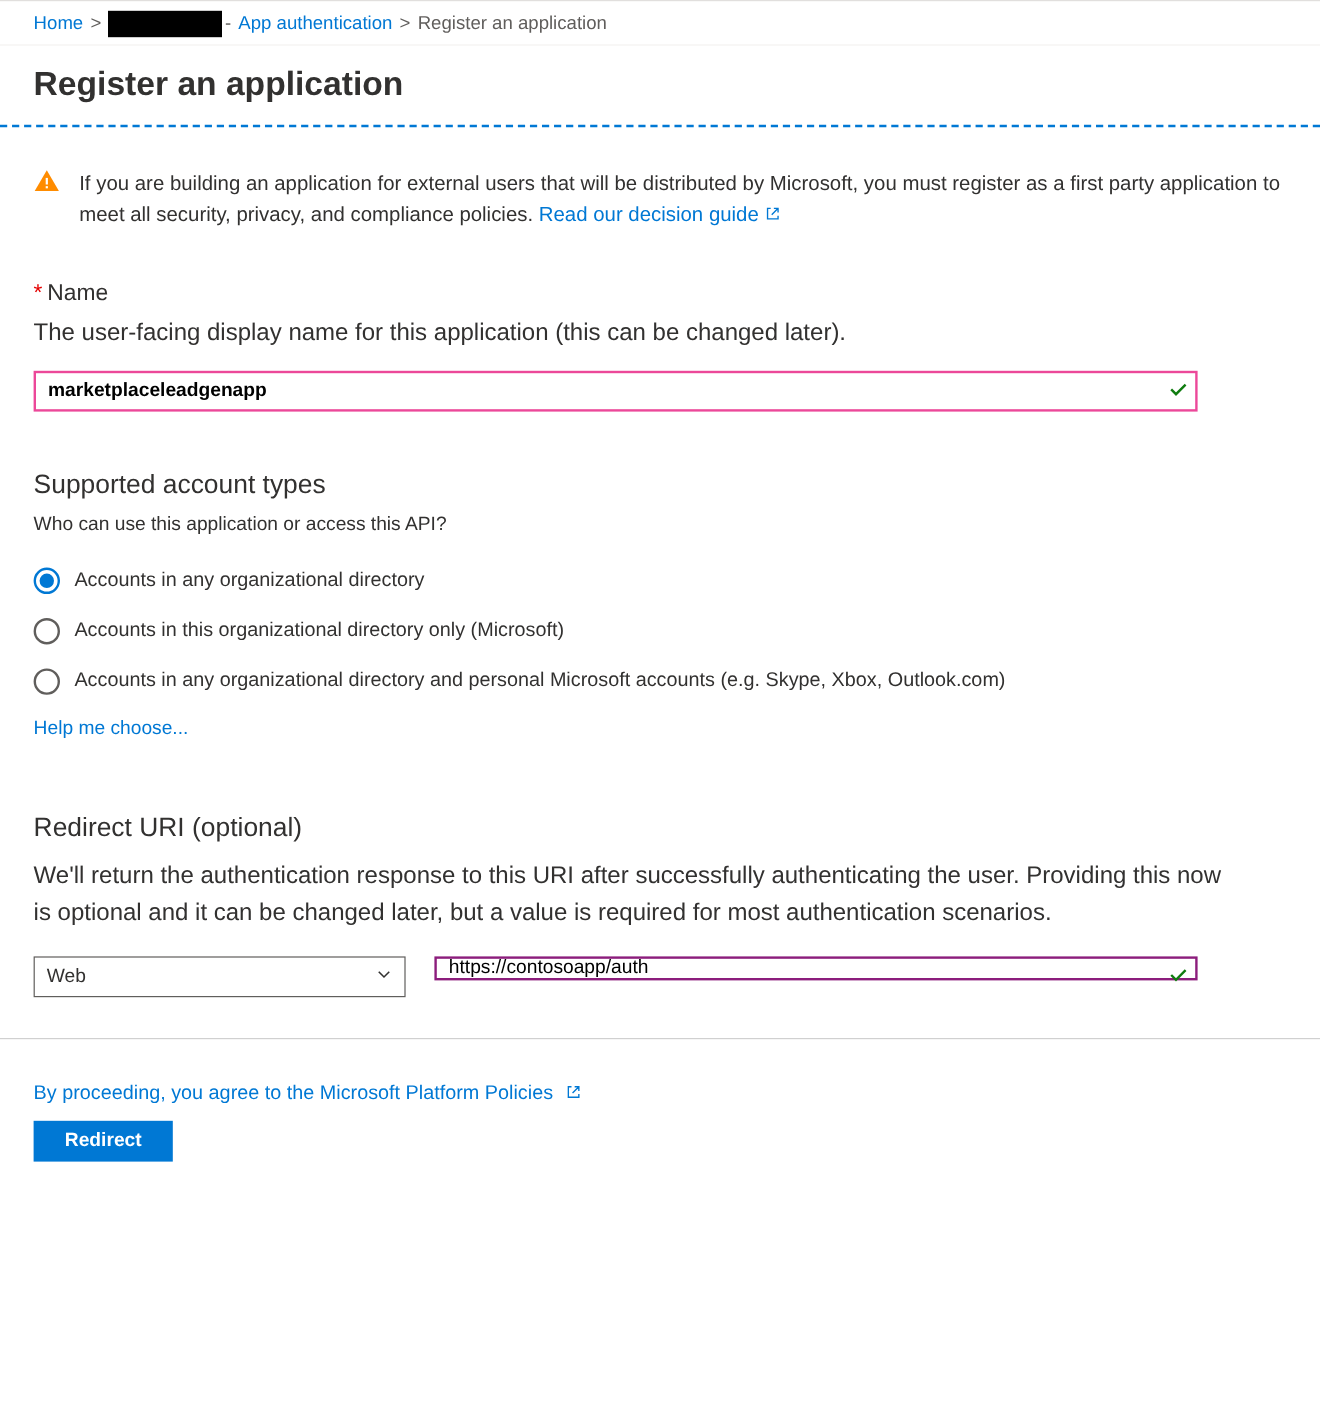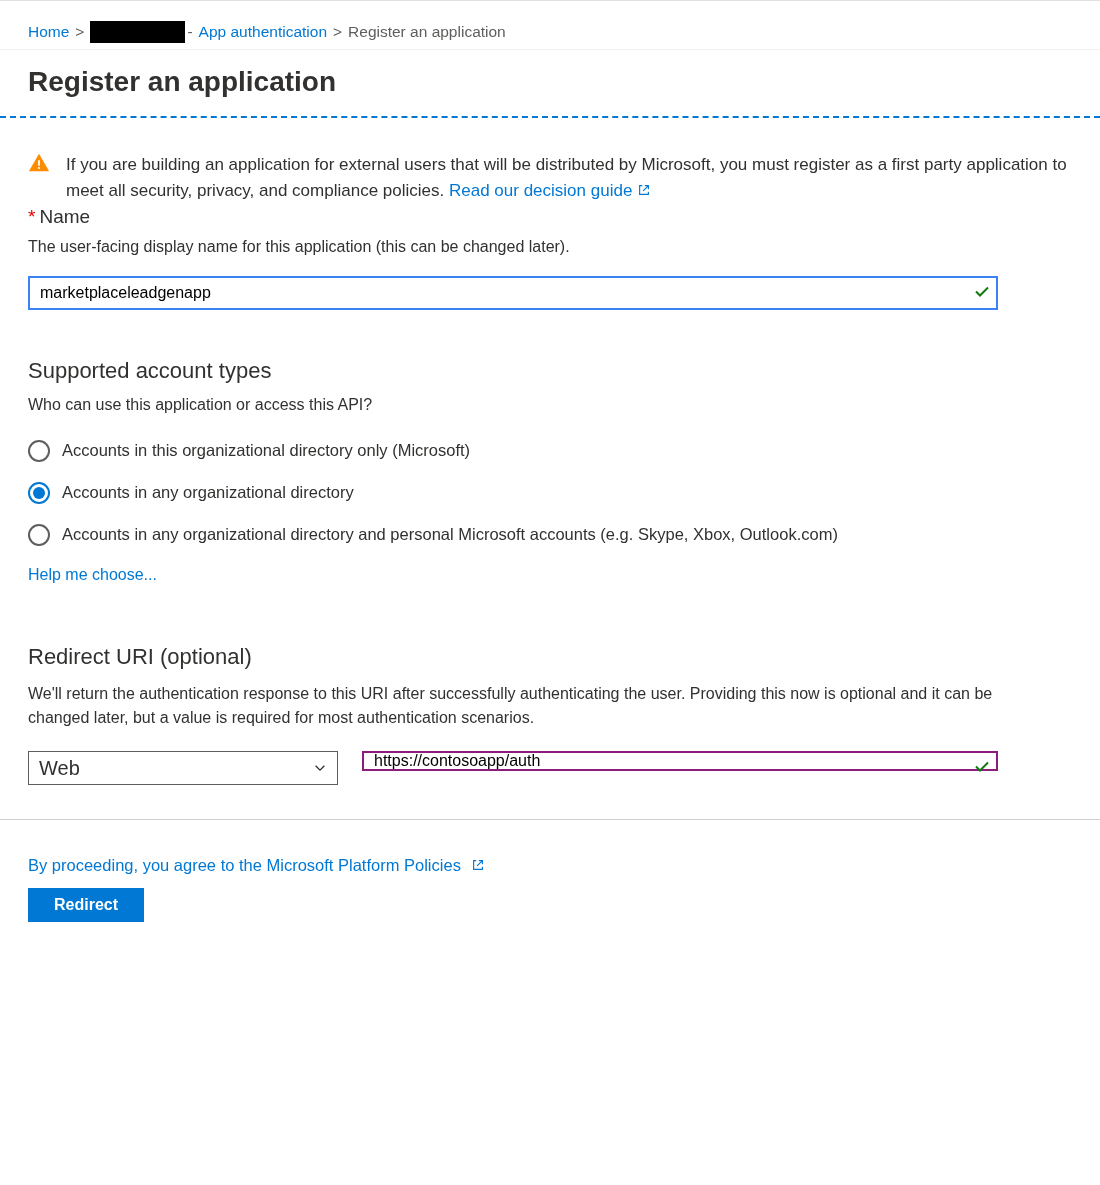--- a/index.html
+++ b/index.html
@@ -5,21 +5,21 @@
   * { box-sizing: border-box; }
   body {
     margin: 0;
     font-family: "Segoe UI", -apple-system, BlinkMacSystemFont, sans-serif;
     font-size: 14px;
     color: #323130;
     background: #fff;
     width: 1100px;
   }
   .breadcrumb {
-    padding: 20px 28px 6px 28px;
+    padding: 8px 28px 6px 28px;
     font-size: 15.5px;
     color: #323130;
     display: flex;
     align-items: center;
     gap: 6px;
     border-top: 1px solid #e1dfdd;
     border-bottom: 1px solid #f3f2f1;
   }
   .breadcrumb a { color: #0078d4; text-decoration: none; cursor: pointer; }
   .breadcrumb .sep { color: #605e5c; }
@@ -31,45 +31,47 @@
     padding: 16px 28px 18px 28px;
     border-bottom: 2px dashed #0078d4;
   }
   .content { padding: 34px 28px; }
   .warning-box {
     display: flex;
     gap: 16px;
     align-items: flex-start;
     font-size: 17px;
     line-height: 1.55;
+    margin-bottom: 40px;
   }
   .warning-icon svg { display:block; }
   .warning-text a { color: #0078d4; text-decoration: none; cursor:pointer; }
   .ext-icon { display:inline-block; vertical-align:-1px; }
   .section-label {
     font-size: 19px;
     font-weight: 400;
     margin-bottom: 10px;
   }
   .required { color: #e50000; margin-right: 4px; }
   .section-desc {
-    font-size: 16px;
+    font-size: 20px;
     color: #323130;
     margin-bottom: 20px;
   }
   .text-input {
     width: 100%;
     max-width: 970px;
     height: 34px;
-    border: 2px solid #3b82f6;
+    border: 2px solid #ec4899;
     padding: 4px 34px 4px 10px;
     font-size: 16px;
     font-family: inherit;
     outline: none;
     position: relative;
+    font-weight: bold;
   }
   .input-wrap { position: relative; max-width: 970px; margin-bottom: 48px; }
   .check-icon {
     position: absolute;
     right: 8px;
     top: 50%;
     transform: translateY(-50%);
     color: #107c10;
   }
   .section-heading {
@@ -101,21 +103,21 @@
   .radio-inner {
     width: 12px; height:12px; border-radius:50%;
     background:#0078d4; display:none;
   }
   .radio-row.selected .radio-inner { display:block; }
   .help-link { color:#0078d4; text-decoration:none; font-size:16px; cursor:pointer; display:inline-block; margin-bottom: 60px;}
   .redirect-row { display:flex; gap:24px; max-width:970px; }
   .select-wrap {
     position:relative; width:310px; height:34px;
     border:1px solid #605e5c; display:flex; align-items:center;
-    padding:0 10px; font-size:20px; cursor:pointer; background:#fff;
+    padding:0 10px; font-size:16px; cursor:pointer; background:#fff;
   }
   .select-wrap .chev { position:absolute; right:10px; top:50%; transform:translateY(-50%);}
   .uri-input-wrap { position:relative; flex:1; }
   .uri-input {
     width:100%; height:20px; border:2px solid #8c1d7c;
     padding:4px 34px 4px 10px; font-size:16px; font-family:inherit; outline:none;
   }
   .footer {
     border-top:1px solid #d0d0d0;
     padding: 36px 28px 34px 28px;
@@ -174,29 +176,29 @@
       <svg width="16" height="16" viewBox="0 0 16 16">
           <path fill="none" stroke="#107c10" stroke-width="2" d="M2 8l4 4 8-8"></path>
         </svg>
     </span>
   </div>
 
   
   <div class="section-heading">Supported account types</div>
   <div class="section-sub">Who can use this application or access this API?</div>
   <div class="radio-group">
-    <div class="radio-row">
-      <span class="radio-outer"></span>
-      <span>Accounts in this organizational directory only (Microsoft)</span>
-    </div>
     <div class="radio-row selected">
       <span class="radio-outer">
           <span class="radio-inner"></span>
         </span>
       <span>Accounts in any organizational directory</span>
+    </div>
+    <div class="radio-row">
+      <span class="radio-outer"></span>
+      <span>Accounts in this organizational directory only (Microsoft)</span>
     </div>
     <div class="radio-row">
       <span class="radio-outer"></span>
       <span>Accounts in any organizational directory and personal Microsoft accounts (e.g. Skype, Xbox, Outlook.com)</span>
     </div>
   </div>
   <a class="help-link">Help me choose...</a>
 
   
   <div class="section-heading">Redirect URI (optional)</div>

